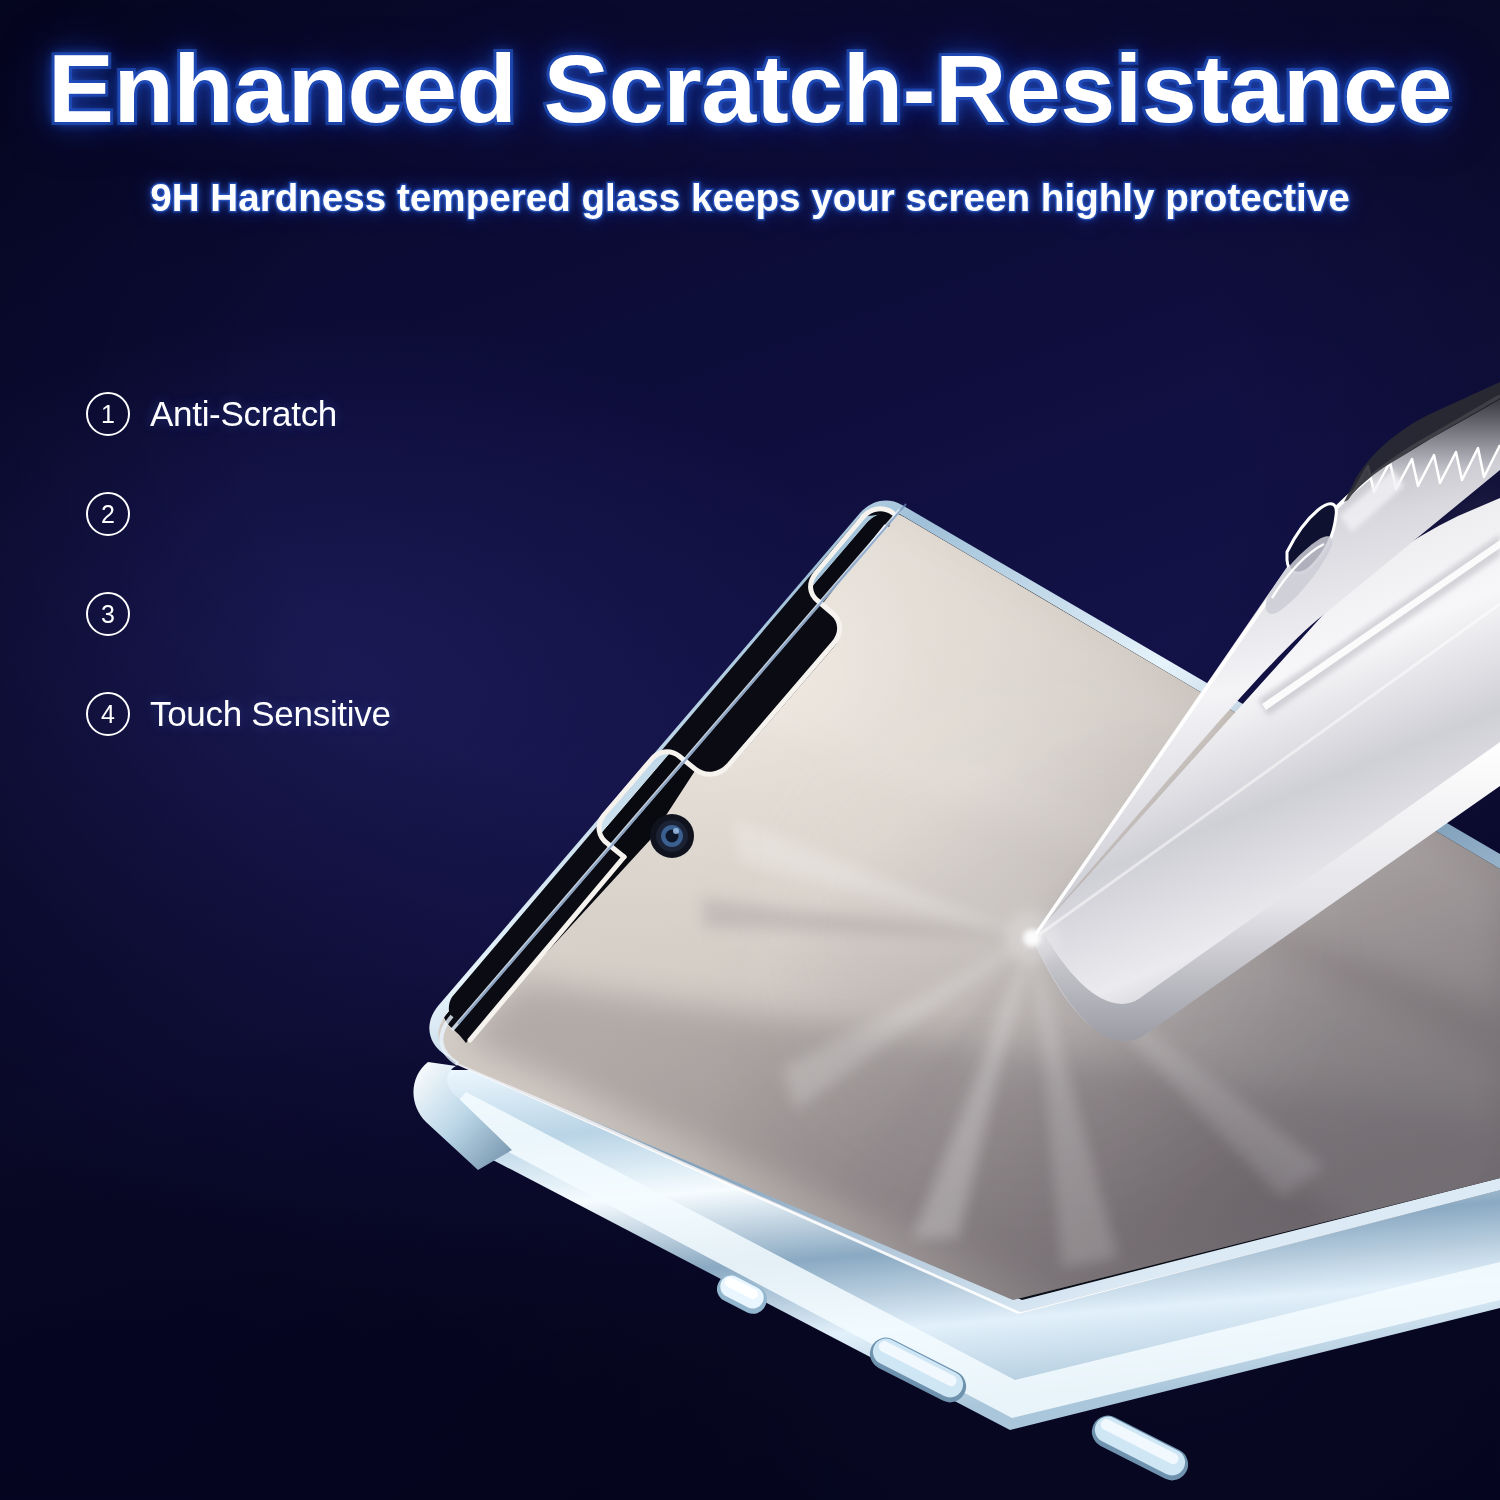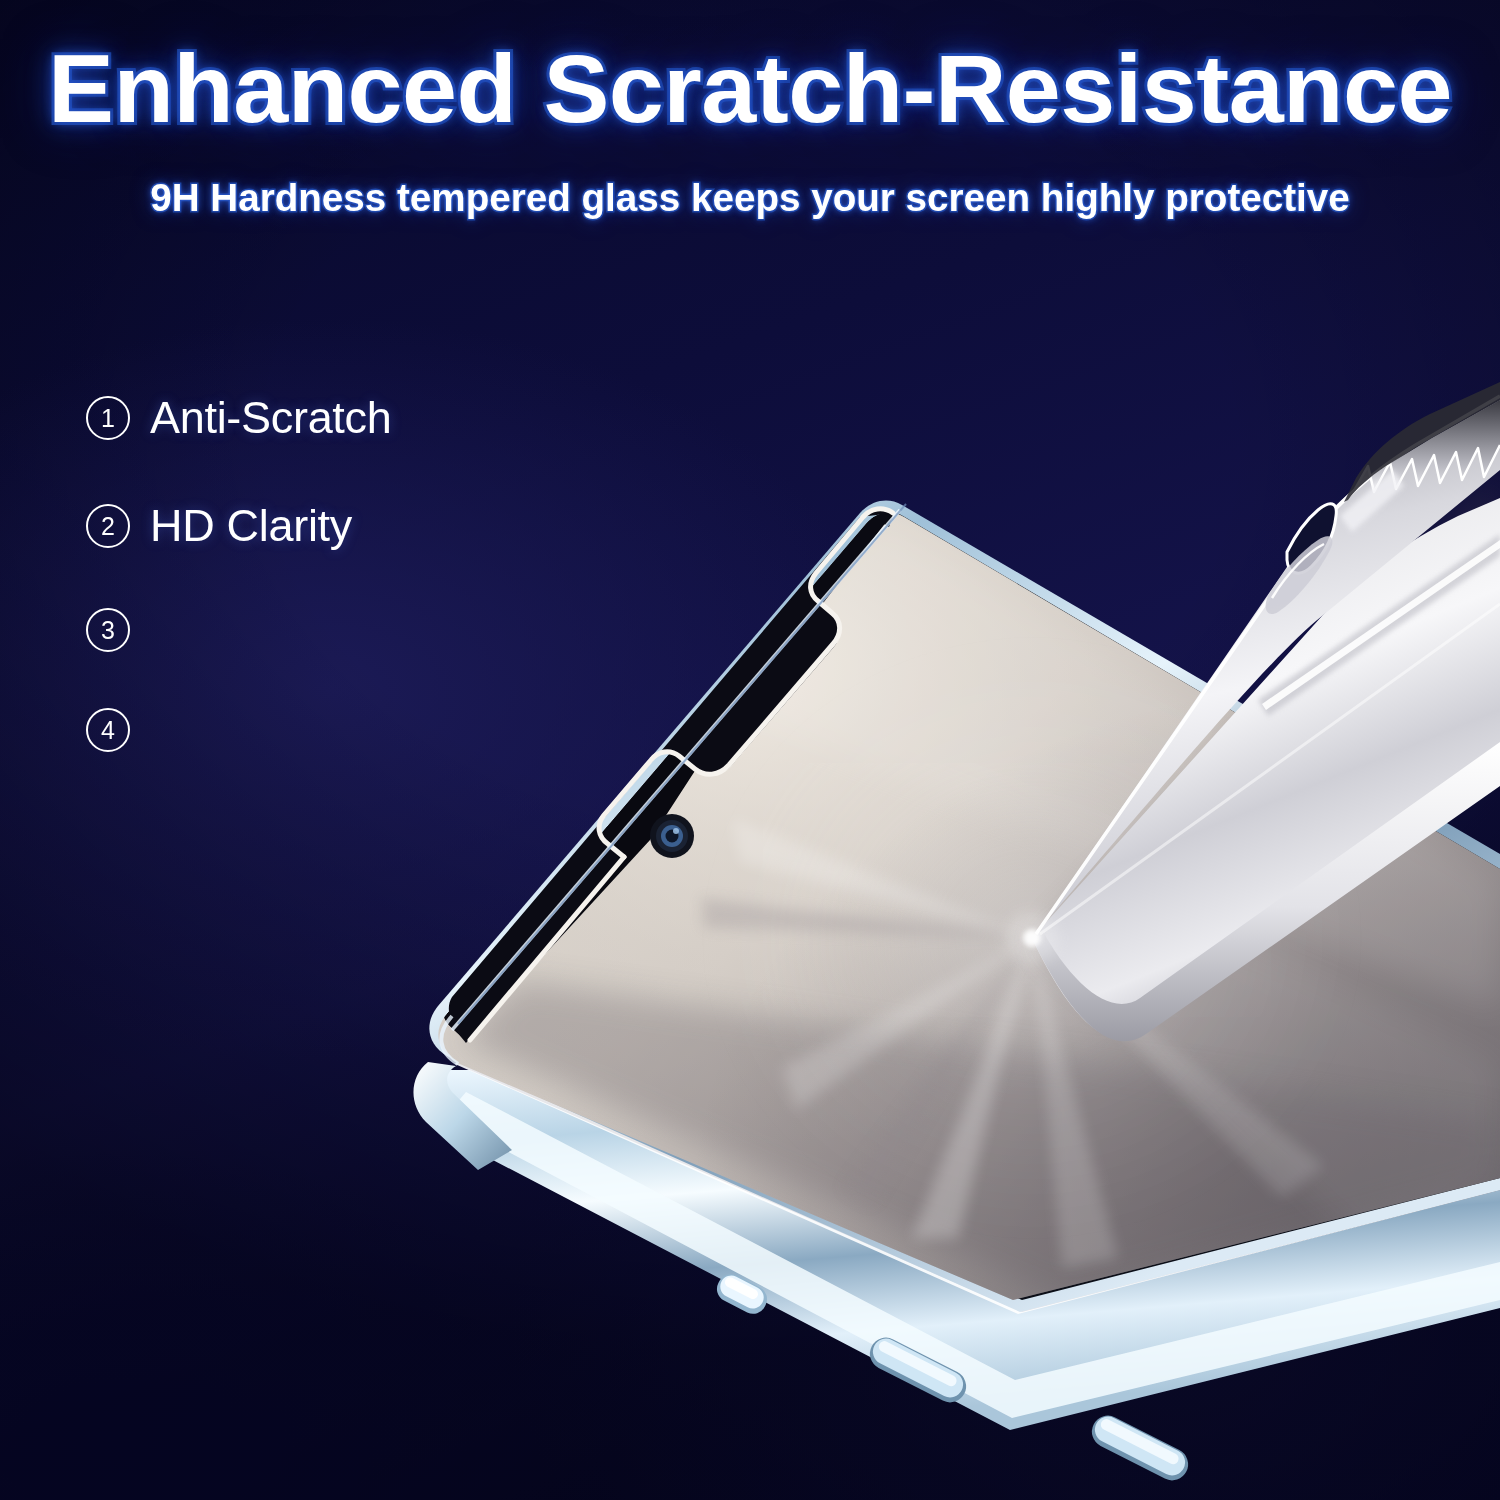--- a/index.html
+++ b/index.html
@@ -70,21 +70,21 @@
   }
   .feature { display:flex; align-items:center; gap:20px; }
   .f-num {
     width:44px; height:44px; flex:0 0 44px;
     border:2.5px solid #fff; border-radius:50%;
     color:#fff; font-size:25px; font-weight:400;
     display:flex; align-items:center; justify-content:center;
     line-height:1;
   }
   .f-label {
-    color:#fff; font-size:45px; font-weight:400;
+    color:#fff; font-size:35px; font-weight:400;
     letter-spacing:-.3px; white-space:nowrap;
     text-shadow:0 0 12px rgba(90,130,255,.35);
   }
 
   
   #scene { position:absolute; inset:0; z-index:10; }
   #scene svg { display:block; width:1500px; height:1500px; }
 </style>
 </head>
 <body>
@@ -447,21 +447,21 @@
   <div id="subtitle">9H Hardness tempered glass keeps your screen highly protective</div>
 </div>
 
 <div id="features">
   <div class="feature">
     <span class="f-num">1</span>
     <span class="f-label">Anti-Scratch</span>
   </div>
   <div class="feature">
     <span class="f-num">2</span>
-    <span class="f-label">HD Clarity</span>
   </div>
   <div class="feature">
     <span class="f-num">3</span>
   </div>
   <div class="feature">
     <span class="f-num">4</span>
+    <span class="f-label">Touch Sensitive</span>
   </div>
 </div>
 
 </body></html>

